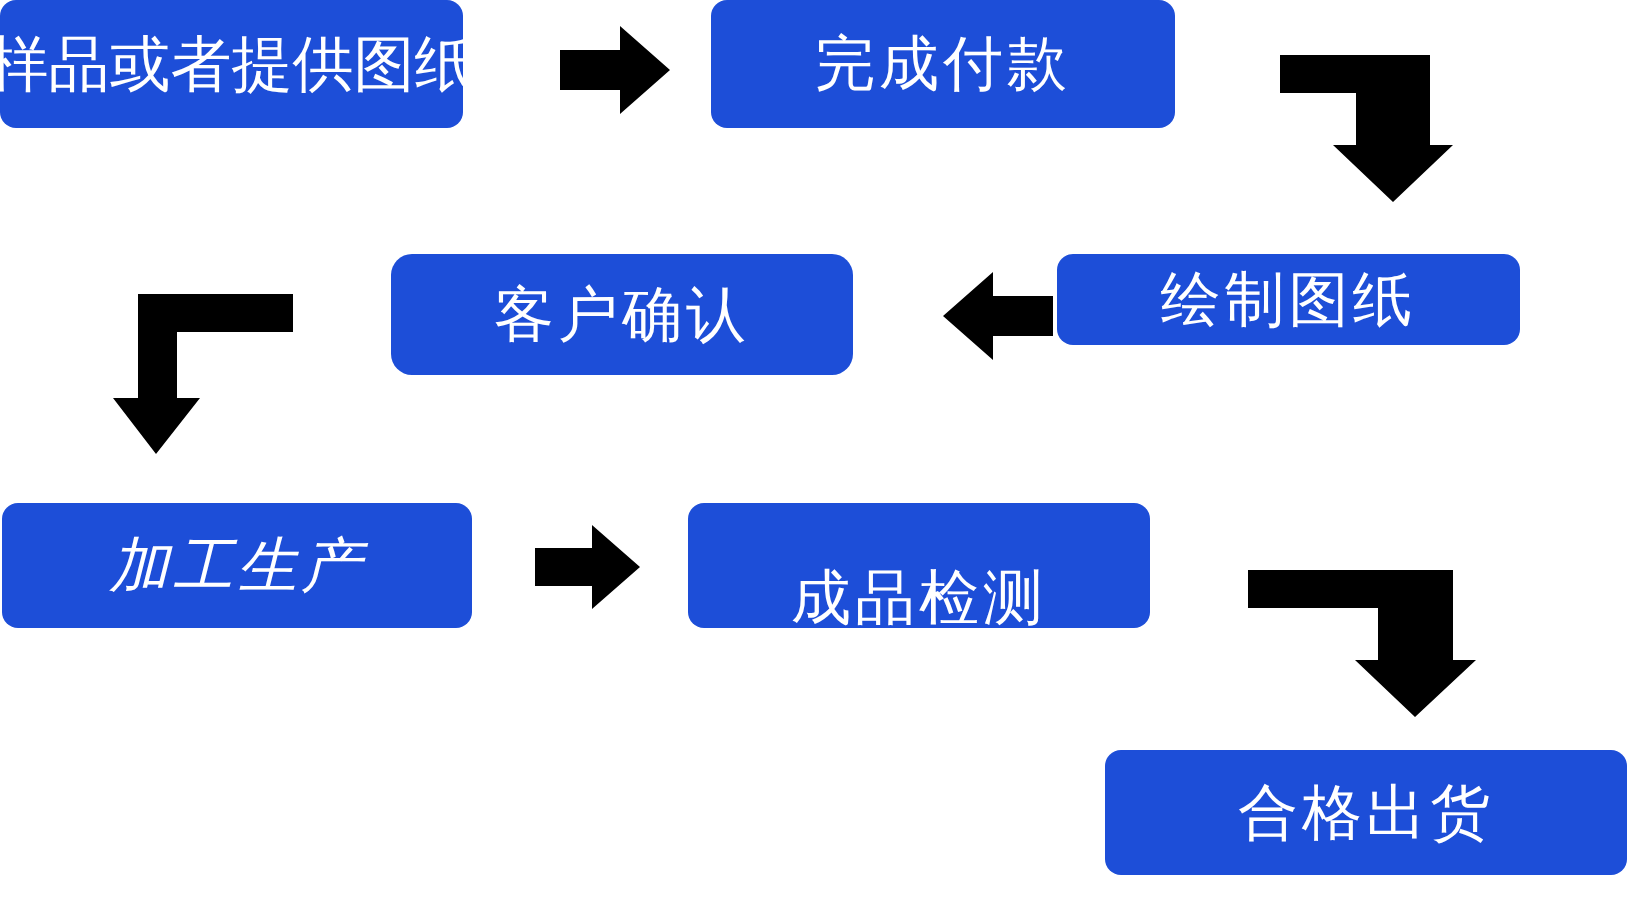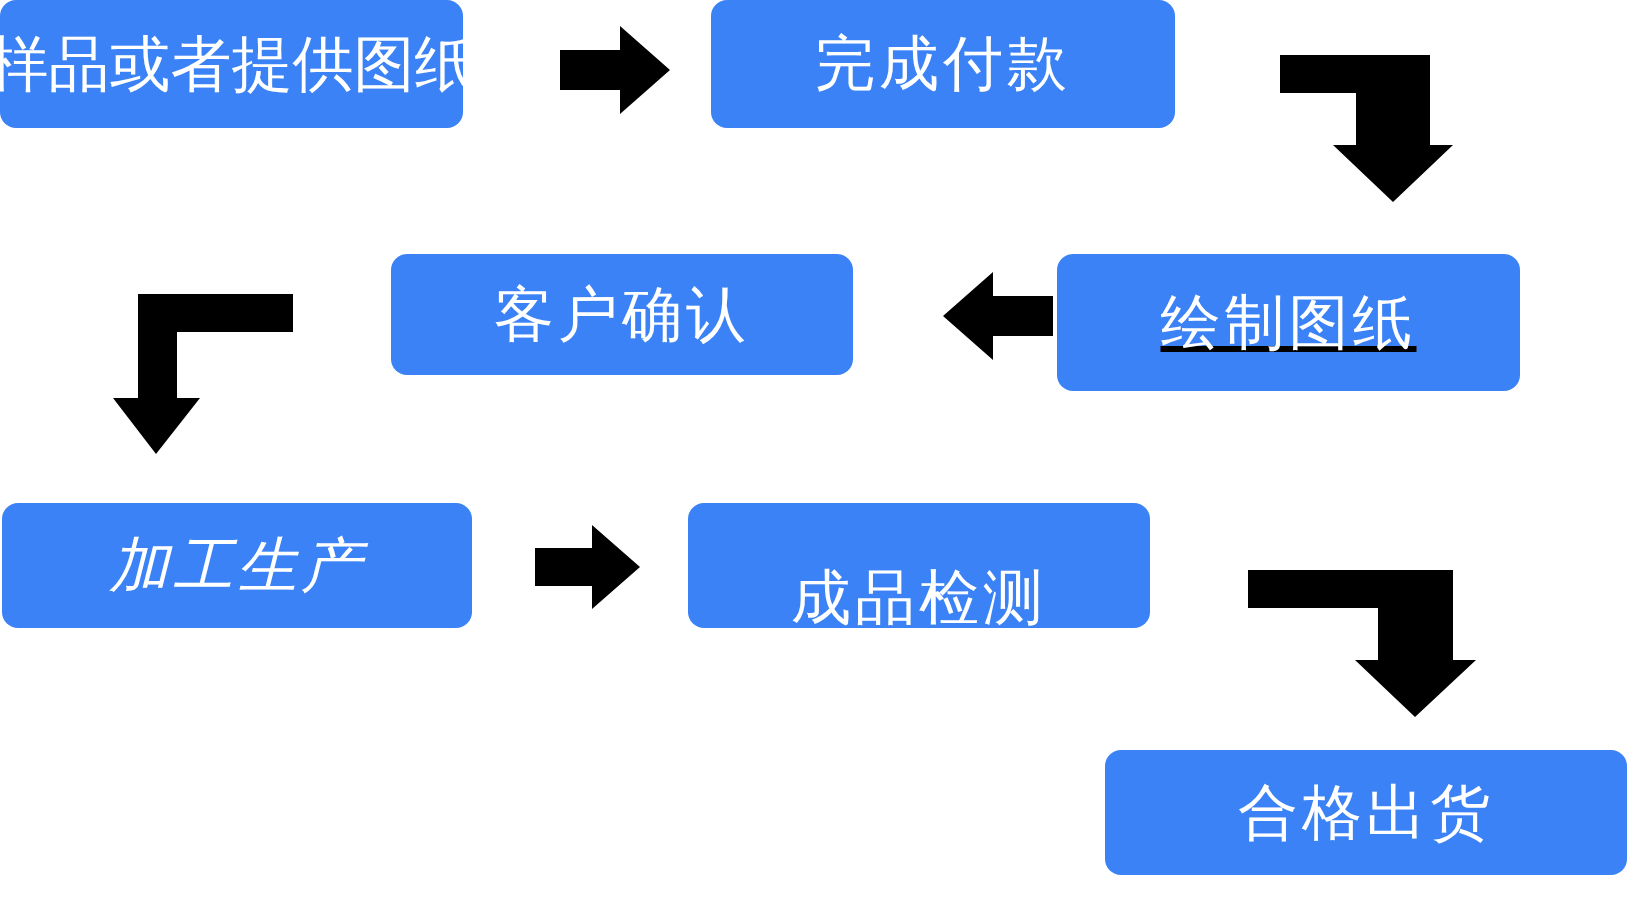--- a/index.html
+++ b/index.html
@@ -10,21 +10,21 @@
   #canvas {
     position: relative;
     width: 1634px;
     height: 916px;
     background: #ffffff;
     overflow: hidden;
     font-family: "Liberation Sans", "DejaVu Sans", sans-serif;
   }
   .node {
     position: absolute;
-    background: #3b82f6;
+    background: #1d4ed8;
     border-radius: 16px;
     display: flex;
     align-items: center;
     justify-content: center;
     box-sizing: border-box;
   }
   .node-label {
     color: #ffffff;
     font-size: 60px;
     line-height: 1;
@@ -62,31 +62,31 @@
   <div class="node" style="left:711px; top:0px; width:464px; height:128px;">
     <span class="node-label">完成付款</span>
   </div>
 
   <div class="arrow" style="left:1280px; top:37px; width:200px; height:165px;">
     <svg width="200" height="165" viewBox="0 0 200 165">
       <path d="M 0 18 L 150 18 L 150 108 L 173 108 L 113 165 L 53 108 L 76 108 L 76 56 L 0 56 Z" transform="translate(0,0)"></path>
     </svg>
   </div>
 
-  <div class="node" style="left:391px; top:254px; width:462px; height:121px;">
+  <div class="node" style="left:391px; top:254px; width:462px; height:121px;border-radius:21px;">
     <span class="node-label">客户确认</span>
   </div>
 
   <div class="arrow" style="left:943px; top:272px; width:110px; height:88px;">
     <svg width="110" height="88" viewBox="0 0 110 88">
       <path d="M 110 24 L 50 24 L 50 0 L 0 44 L 50 88 L 50 64 L 110 64 Z"></path>
     </svg>
   </div>
 
-  <div class="node" style="left:1057px; top:254px; width:463px; height:137px;text-decoration:underline;">
+  <div class="node" style="left:1057px; top:254px; width:463px; height:91px;">
     <span class="node-label">绘制图纸</span>
   </div>
 
   <div class="arrow" style="left:113px; top:294px; width:180px; height:160px;">
     <svg width="180" height="160" viewBox="0 0 180 160">
       <path d="M 180 0 L 180 38 L 64 38 L 64 104 L 87 104 L 43 160 L 0 104 L 25 104 L 25 0 Z"></path>
     </svg>
   </div>
 
   <div class="node" style="left:2px; top:503px; width:470px; height:125px;font-style:italic;">

